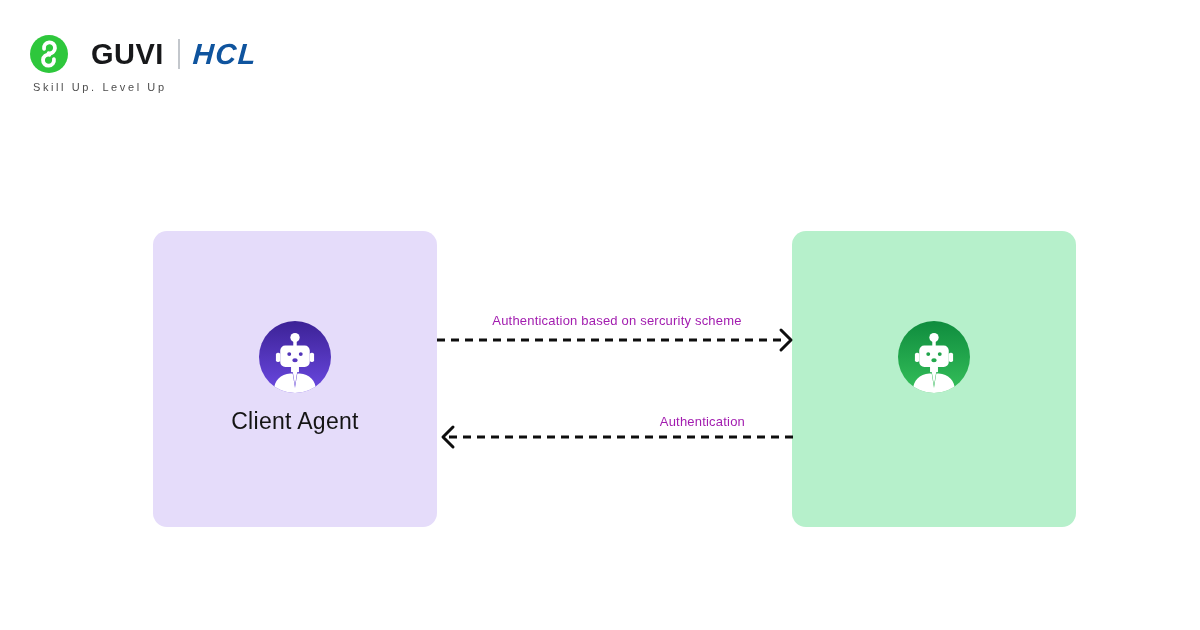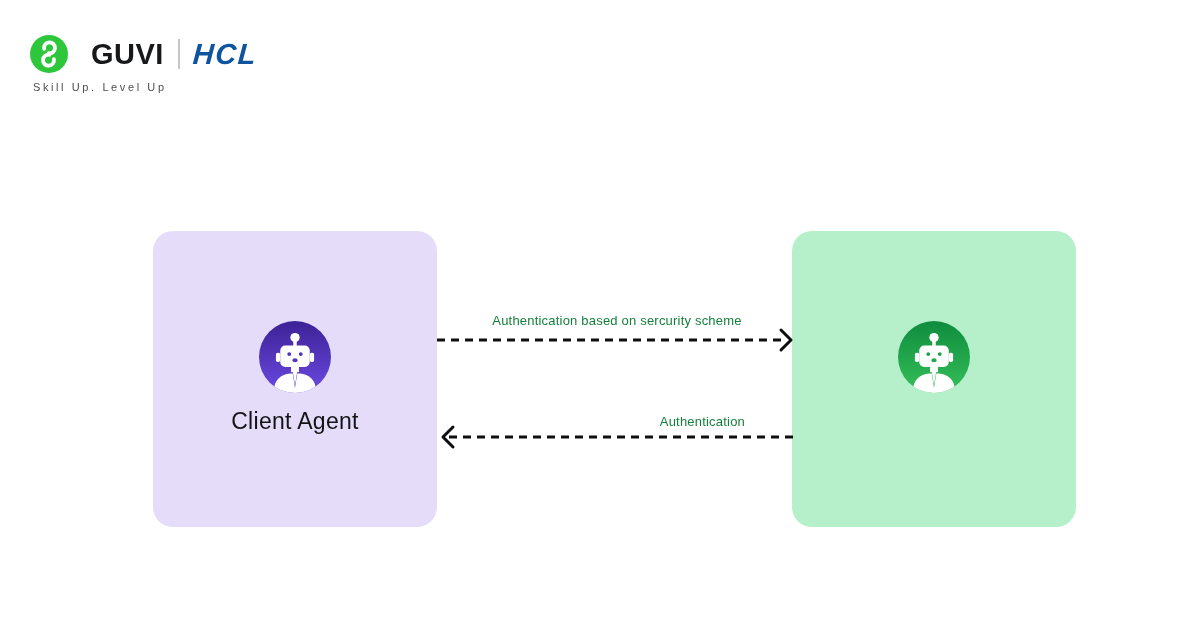--- a/index.html
+++ b/index.html
@@ -59,21 +59,21 @@
     color: #101010;
   }
 
   
   .diagram { position: absolute; inset: 0; }
   .card {
     position: absolute;
     top: 231px;
     width: 284px;
     height: 296px;
-    border-radius: 20px;
+    border-radius: 14px;
     display: flex;
     flex-direction: column;
     align-items: center;
     padding-top: 90px;
   }
   .card-client { left: 153px; background: #e5dcfa; }
   .card-remote { left: 792px; background: #b6f0cb; }
   .avatar { width: 72px; height: 72px; }
   .avatar svg { width: 72px; height: 72px; display: block; }
   .card-label {
@@ -84,21 +84,21 @@
     color: #141414;
   }
 
   .arrow { position: absolute; left: 437px; width: 360px; height: 30px; }
   .arrow-top { top: 325px; }
   .arrow-bottom { top: 422px; }
   .arrow-label {
     position: absolute;
     font-size: 13px;
     letter-spacing: 0.2px;
-    color: #15803d;
+    color: #a21caf;
   }
   .arrow-label-top { left: 437px; width: 360px; top: 313px; text-align: center; }
   .arrow-label-bottom { left: 437px; width: 308px; top: 414px; text-align: right; }
 </style>
 </head>
 <body>
 
 <div class="page">
 
   <header class="brand">

